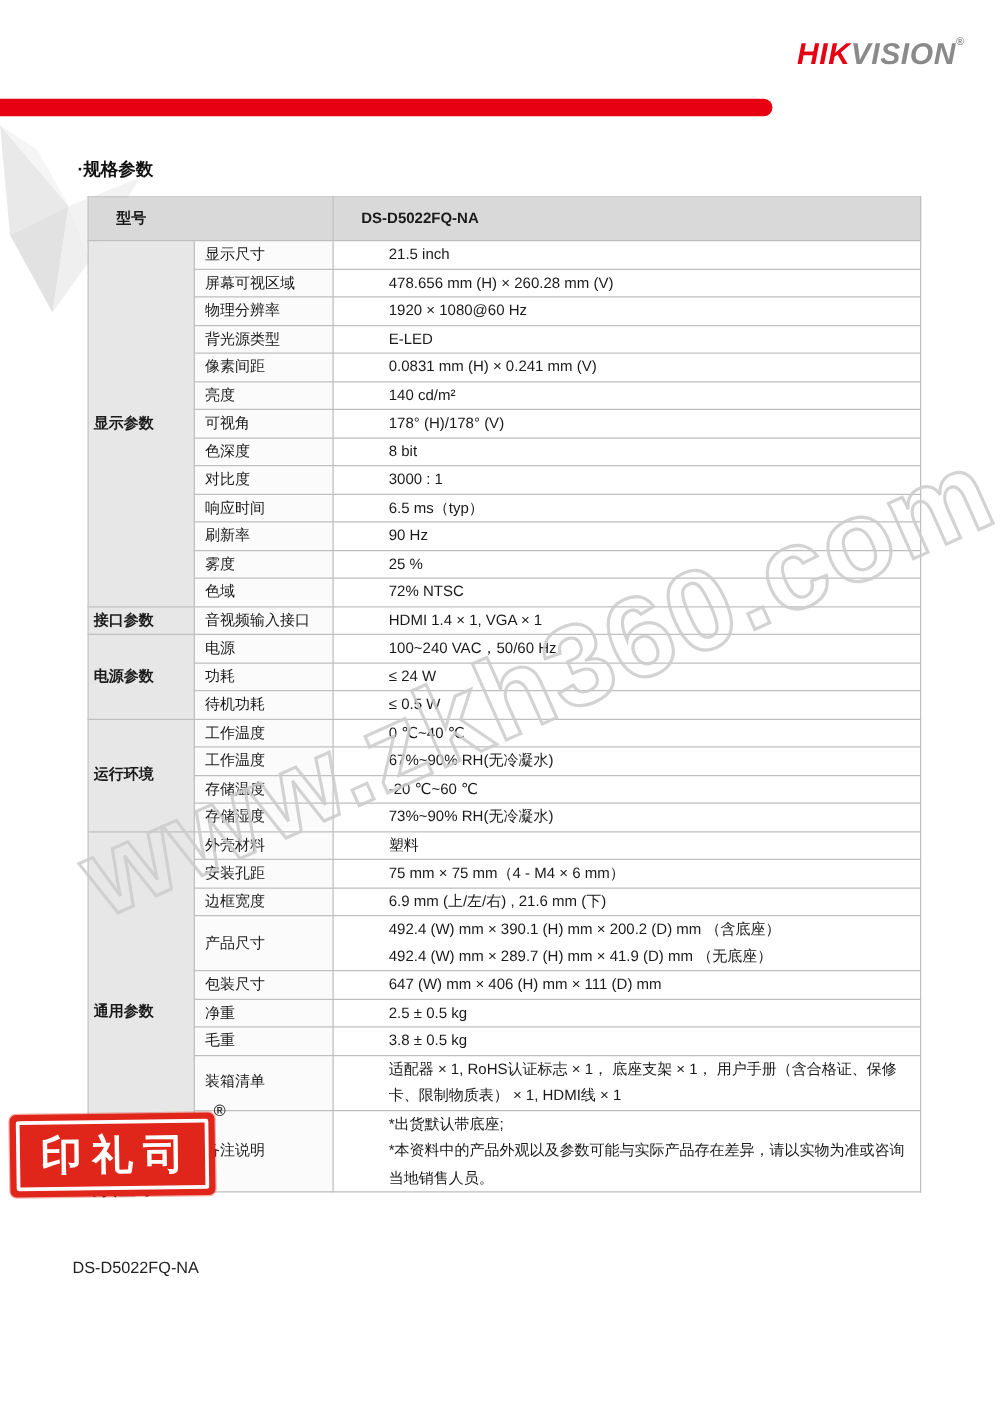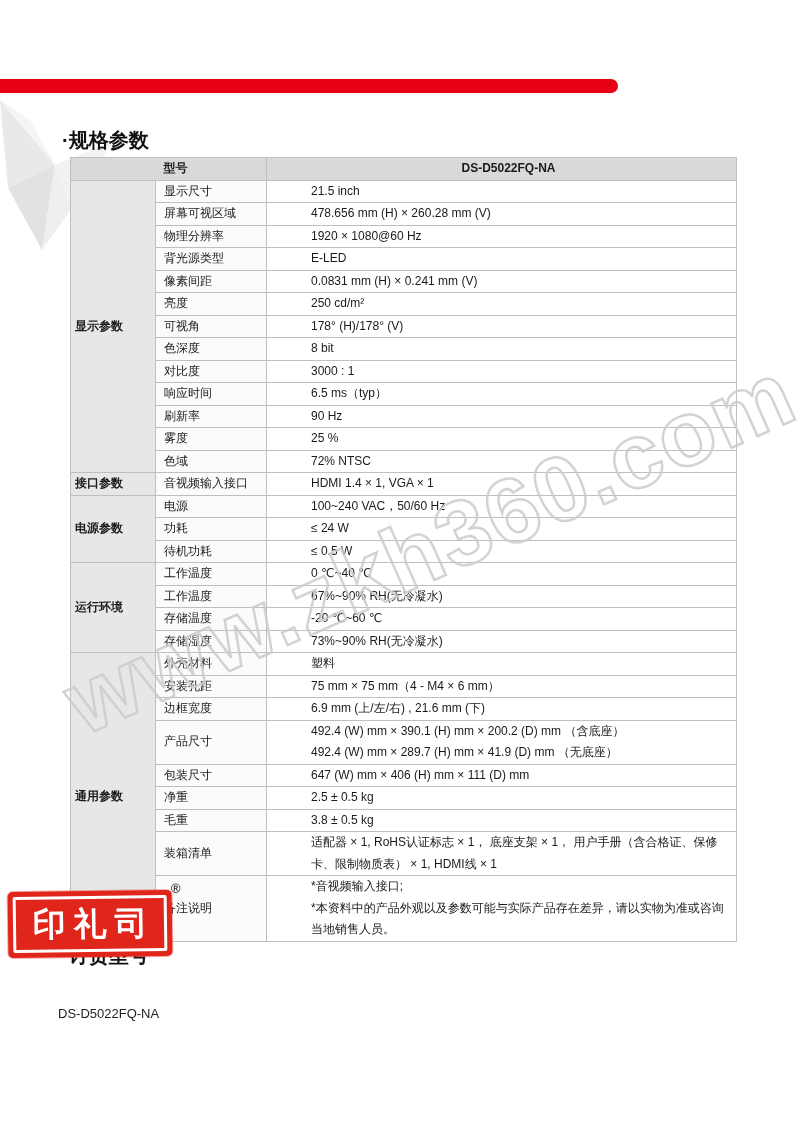--- a/index.html
+++ b/index.html
@@ -13,32 +13,32 @@
 
   
   .logo{position:absolute;top:30px;right:28px;font-size:24px;font-weight:bold;font-style:italic;letter-spacing:.5px;white-space:nowrap;}
   .logo .hik{color:var(--accent);}
   .logo .vision{color:var(--logo-gray);}
   .logo .reg{color:var(--logo-gray);font-size:9px;font-style:normal;vertical-align:top;position:relative;top:-2px;}
   .redbar{position:absolute;top:79px;left:0;width:618px;height:14px;background:var(--accent);border-radius:0 8px 8px 0;}
   .ornament{position:absolute;top:90px;left:0;}
 
   
-  .section-title{position:absolute;left:62px;font-size:20px;font-weight:bold;color:#111;}
+  .section-title{position:absolute;left:62px;font-size:14px;font-weight:bold;color:#111;}
   .title-spec{top:127px;}
   .title-order{top:942px;}
   .order-model{position:absolute;left:58px;top:1006px;font-size:13px;color:#222;}
 
   
   .spec-wrap{position:absolute;top:157px;left:70px;z-index:1;}
   table.spec{border-collapse:collapse;width:667px;table-layout:fixed;}
   table.spec col.c-group{width:85px;}
   table.spec col.c-param{width:111px;}
   table.spec th,table.spec td{border:1px solid var(--border);font-size:12px;line-height:21.5px;padding:0 8px;vertical-align:middle;text-align:left;color:var(--ink);}
-  table.spec th{background:var(--hdr-bg);font-weight:bold;text-align:center;height:22px;padding-left:22px;}
+  table.spec th{background:var(--hdr-bg);font-weight:bold;text-align:left;height:35px;padding-left:22px;}
   table.spec td.group{background:var(--group-bg);font-weight:bold;text-align:left;padding:0 4px;}
   table.spec td.param{background:var(--param-bg);}
   table.spec td.val{background:#fff;padding-left:44px;}
   table.spec tr{height:22px;}
   table.spec td.val div{line-height:21.5px;}
 
   
   .watermark{
     position:absolute;left:10px;top:495px;width:840px;z-index:3;
     text-align:center;font-size:92px;font-weight:700;letter-spacing:2px;
@@ -50,20 +50,23 @@
   .stamp{position:absolute;left:8px;top:891px;width:164px;height:66px;z-index:5;transform:rotate(-.8deg);}
   .stamp-box{width:100%;height:100%;background:var(--stamp-red);border-radius:5px;padding:5px;box-shadow:0 0 0 1px rgba(224,37,27,.35);}
   .stamp-inner{width:100%;height:100%;border:3px solid #ffffff;border-radius:2px;display:flex;align-items:center;justify-content:center;color:#fff;font-size:33px;font-weight:bold;letter-spacing:8px;padding-left:8px;}
   .stamp-reg{position:absolute;top:-9px;right:-9px;color:#333;font-size:13px;font-weight:bold;}
 </style>
 </head>
 <body>
 
 <div class="page">
 
+  <div class="logo">
+    <span class="hik">HIK</span><span class="vision">VISION</span><span class="reg">®</span>
+  </div>
 
   <div class="redbar"></div>
 
   <svg class="ornament" width="120" height="170" viewBox="0 0 120 170">
     <polygon points="0,10 55,75 8,98" fill="#e9e9e9"></polygon>
     <polygon points="55,75 112,52 72,118" fill="#f2f2f2"></polygon>
     <polygon points="8,98 55,75 42,160" fill="#e2e2e2"></polygon>
     <polygon points="55,75 72,118 42,160" fill="#efefef"></polygon>
     <polygon points="0,10 55,75 30,30" fill="#f5f5f5"></polygon>
   </svg>
@@ -109,21 +112,21 @@
           </tr>
           <tr>
             <td class="param">像素间距</td>
             <td class="val">
               <div>0.0831 mm (H) × 0.241 mm (V)</div>
             </td>
           </tr>
           <tr>
             <td class="param">亮度</td>
             <td class="val">
-              <div>250 cd/m²</div>
+              <div>140 cd/m²</div>
             </td>
           </tr>
           <tr>
             <td class="param">可视角</td>
             <td class="val">
               <div>178° (H)/178° (V)</div>
             </td>
           </tr>
           <tr>
             <td class="param">色深度</td>
@@ -258,21 +261,21 @@
           </tr>
           <tr>
             <td class="param">装箱清单</td>
             <td class="val">
               <div>适配器 × 1, RoHS认证标志 × 1， 底座支架 × 1， 用户手册（含合格证、保修卡、限制物质表） × 1, HDMI线 × 1</div>
             </td>
           </tr>
           <tr>
             <td class="param">备注说明</td>
             <td class="val">
-              <div>*音视频输入接口;</div>
+              <div>*出货默认带底座;</div>
               <div>*本资料中的产品外观以及参数可能与实际产品存在差异，请以实物为准或咨询当地销售人员。</div>
             </td>
           </tr>
         </tbody>
     </table>
   </div>
 
   <div class="watermark">www.zkh360.com</div>
 
   <div class="stamp">

